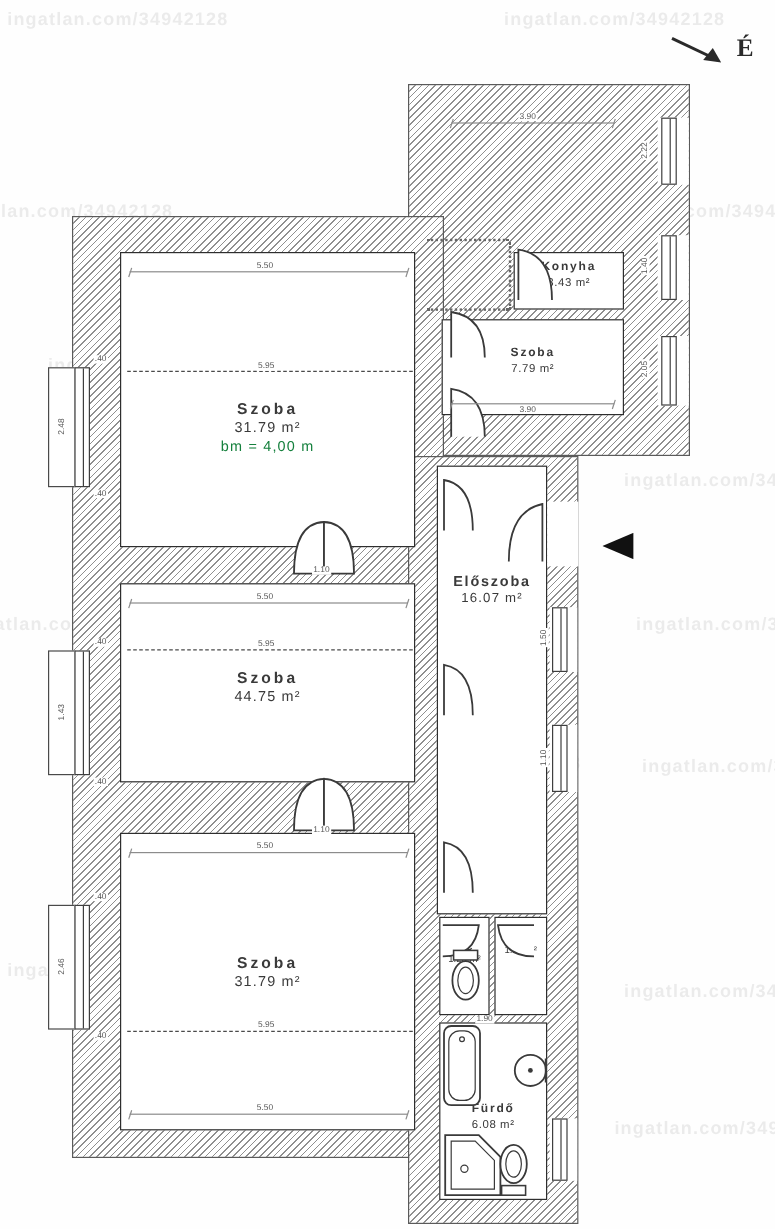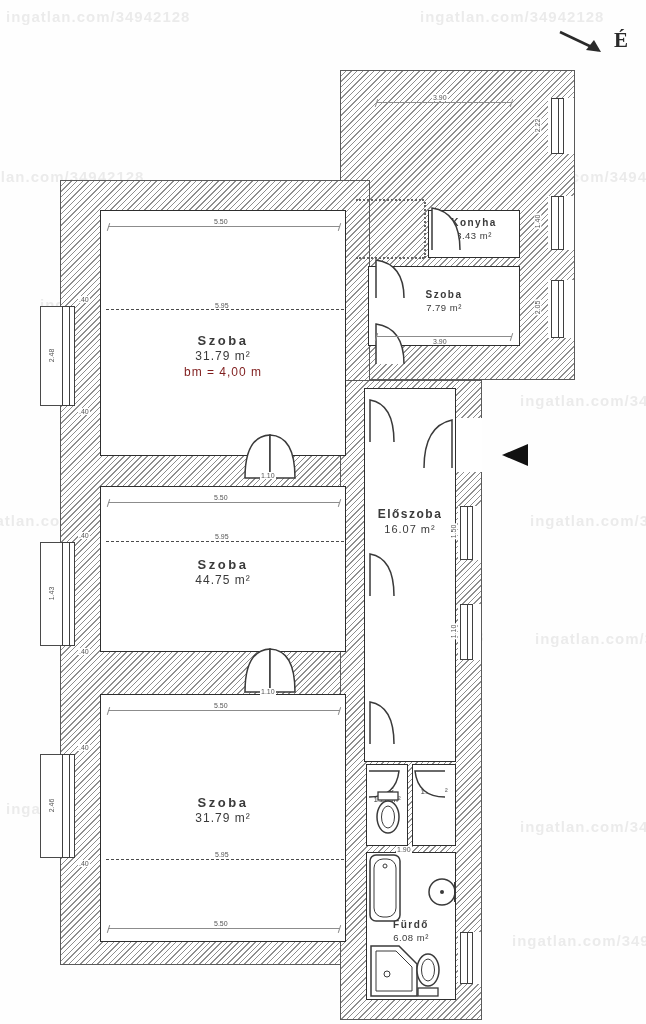--- a/index.html
+++ b/index.html
@@ -4,21 +4,21 @@
 <style>
   html,body{margin:0;padding:0;background:#ffffff;}
   #plan{position:relative;width:646px;height:1024px;background:#fefefe;overflow:hidden;
         font-family:"Liberation Sans",sans-serif;}
   .abs{position:absolute;}
   .wall{position:absolute;box-sizing:border-box;border:1px solid #5a5a5a;
         background:repeating-linear-gradient(135deg,#ffffff 0 3px,#8f8f8f 3px 4px);}
   .room{position:absolute;box-sizing:border-box;background:#ffffff;border:1.6px solid #2e2e2e;text-align:center;}
   .rname{display:block;color:#3a3a3a;font-weight:bold;letter-spacing:2.5px;font-size:13px;line-height:1.25;}
   .rarea{display:block;color:#3a3a3a;letter-spacing:1px;font-size:12px;line-height:1.3;}
-  .rnote{display:block;color:#7f1d1d;letter-spacing:1px;font-size:12px;line-height:1.3;}
+  .rnote{display:block;color:#15803d;letter-spacing:1px;font-size:12px;line-height:1.3;}
   .small .rname{font-size:10px;letter-spacing:1.5px;}
   .small .rarea{font-size:9.5px;letter-spacing:.5px;}
   .tiny .rname{font-size:8px;letter-spacing:.5px;}
   .tiny .rarea{font-size:8px;letter-spacing:0;}
   .dim-line{position:absolute;border-top:1px solid #8c8c8c;}
   .dim-line::before,.dim-line::after{content:"";position:absolute;top:-4px;width:1px;height:8px;background:#8c8c8c;transform:rotate(18deg);}
   .dim-line::before{left:0;} .dim-line::after{right:0;}
   .dim{position:absolute;font-size:7px;color:#555;background:#fff;padding:0 1px;line-height:1;}
   .vdim{transform:rotate(-90deg);transform-origin:center;}
   .dashed{position:absolute;border-top:1.6px dashed #4a4a4a;}
@@ -77,21 +77,21 @@
     <span class="rname">Szoba</span>
     <span class="rarea">7.79 m²</span>
   </div>
 
   <div class="room" style="left:100px;top:210px;width:246px;height:246px;padding-top:122px">
     <span class="rname">Szoba</span>
     <span class="rarea">31.79 m²</span>
     <span class="rnote">bm = 4,00 m</span>
   </div>
 
-  <div class="room" style="left:364px;top:388px;width:92px;height:374px;padding-top:118px">
+  <div class="room" style="left:364px;top:388px;width:92px;height:374px;padding-top:88px">
     <span class="rname" style="font-size:12px;letter-spacing:1.5px">Előszoba</span>
     <span class="rarea" style="font-size:11px">16.07 m²</span>
   </div>
 
   <div class="room" style="left:100px;top:486px;width:246px;height:166px;padding-top:70px">
     <span class="rname">Szoba</span>
     <span class="rarea">44.75 m²</span>
   </div>
 
   <div class="room" style="left:100px;top:694px;width:246px;height:248px;padding-top:100px">

